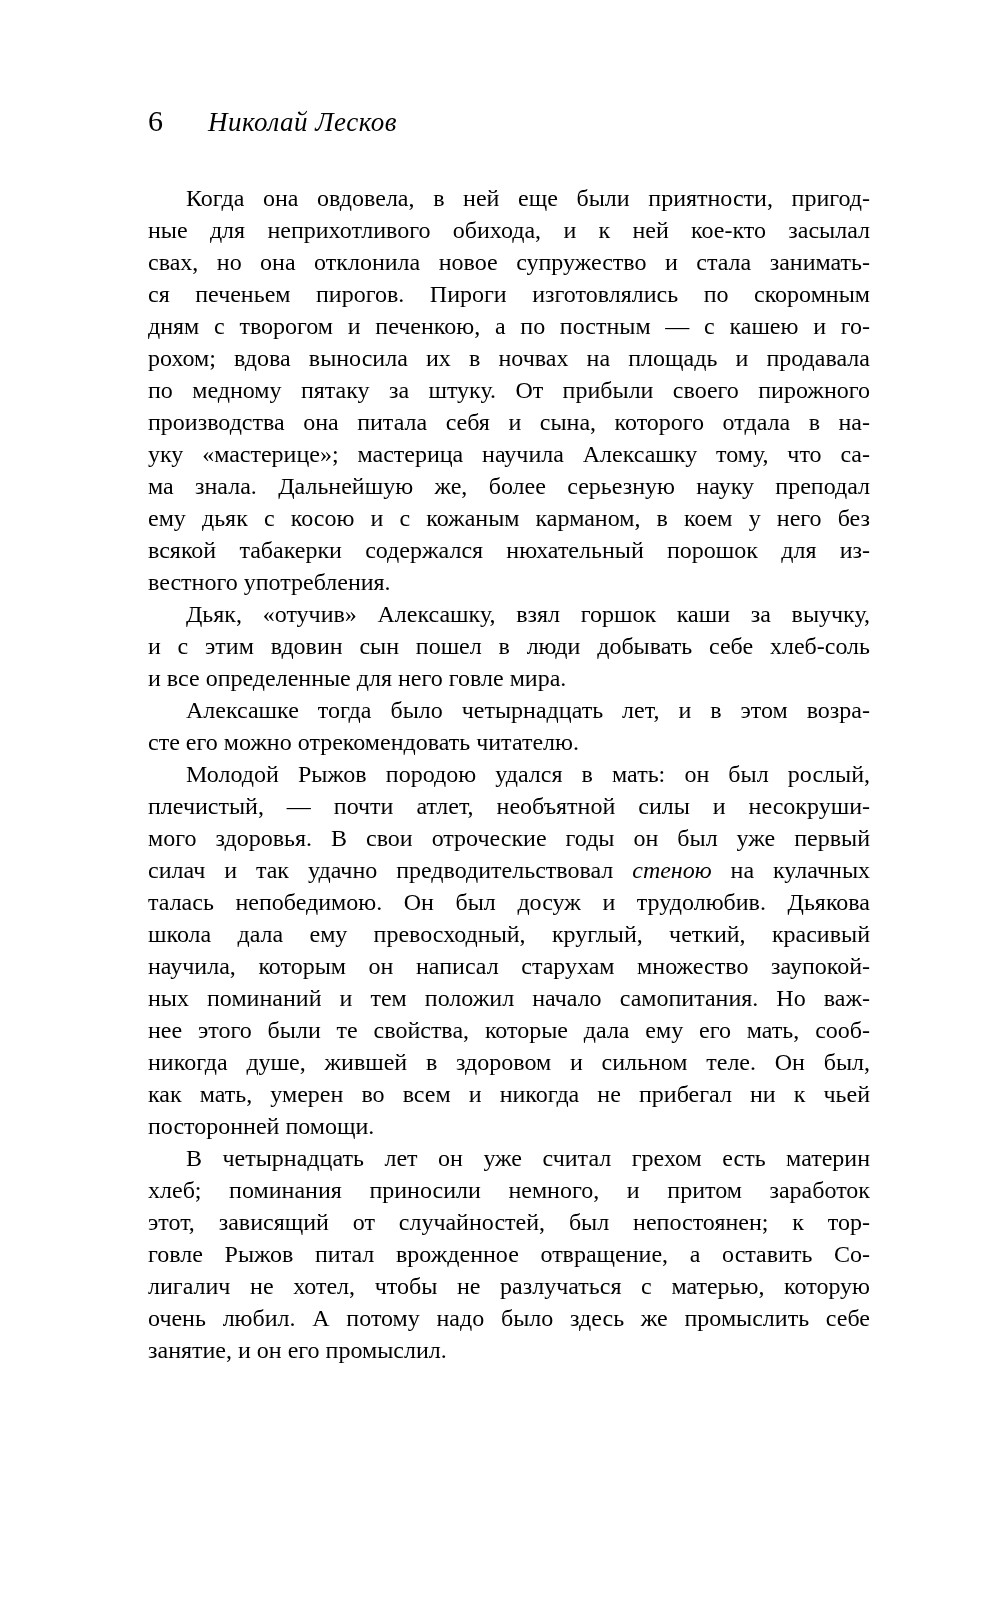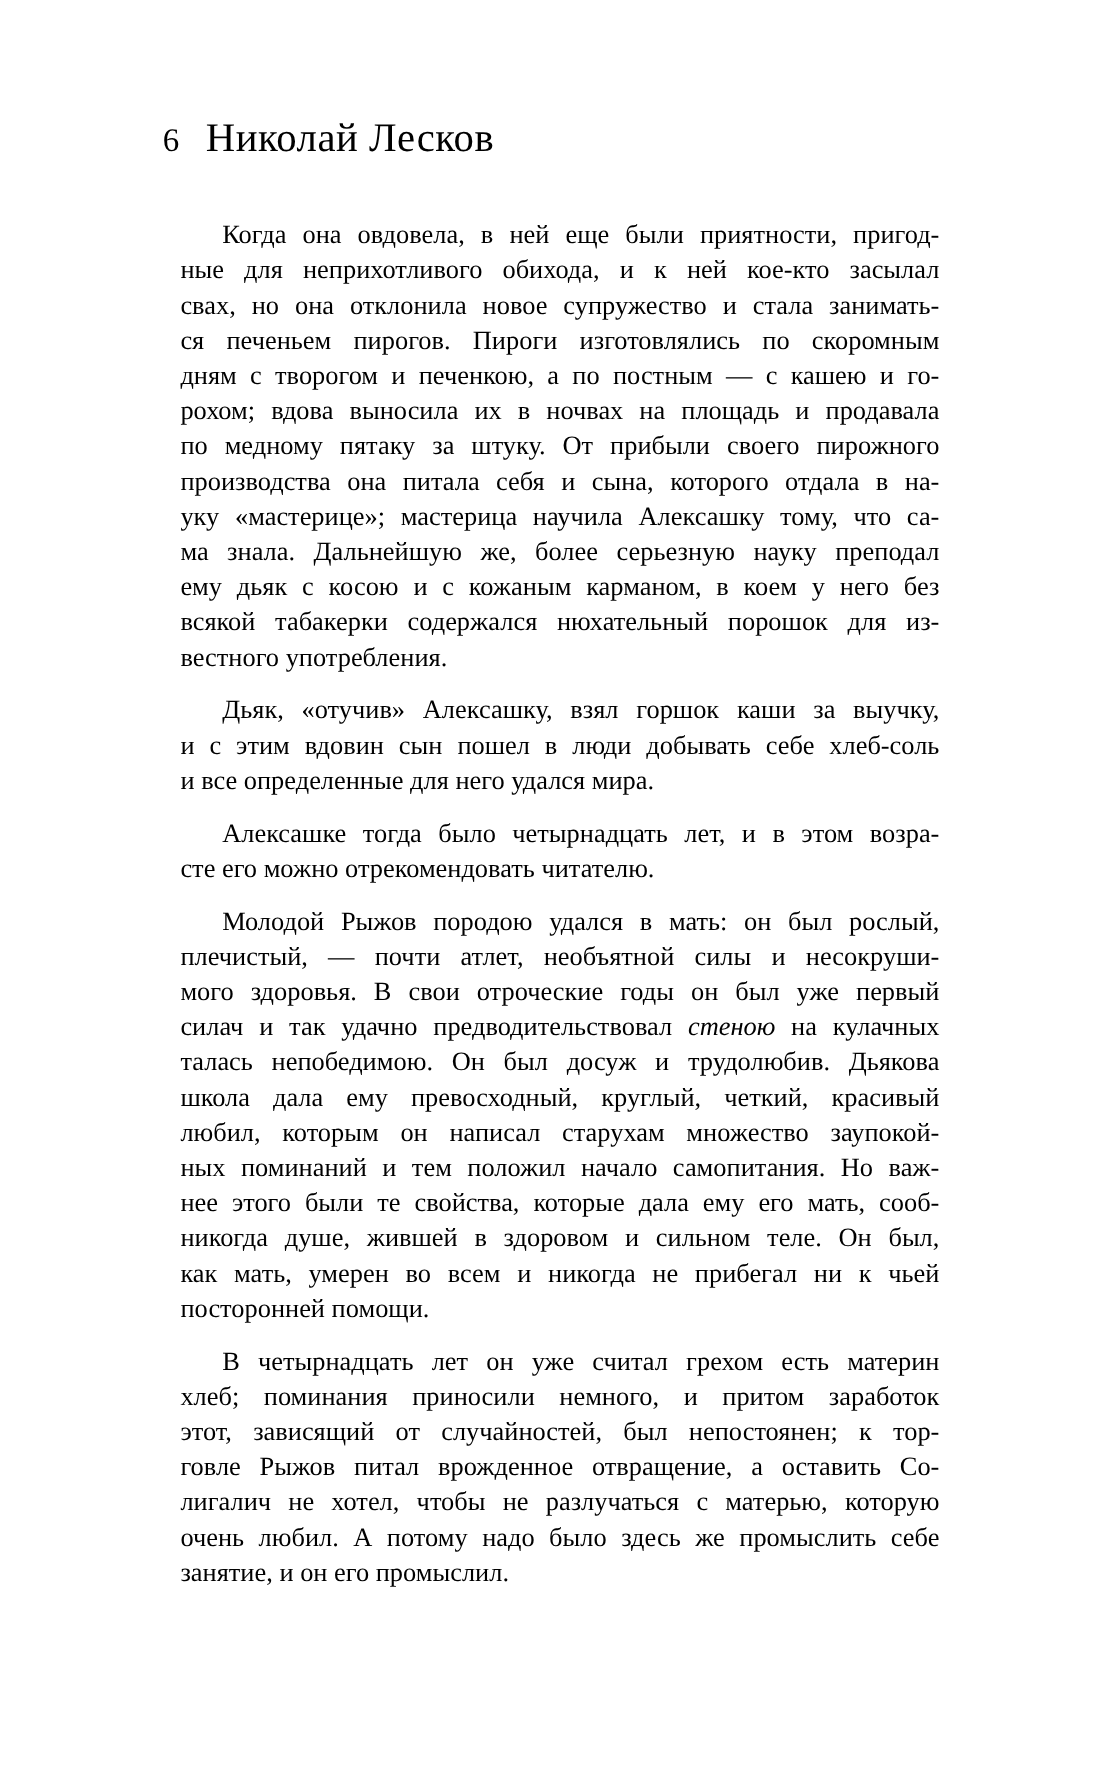--- a/index.html
+++ b/index.html
@@ -26,34 +26,35 @@
     top: 104px;
     width: 722px;
     display: flex;
     align-items: baseline;
   }
   .page-number {
     font-size: 30px;
     font-style: normal;
   }
   .author {
-    font-size: 37px;
-    margin-left: 24px;
+    font-style: italic;
+    font-size: 27px;
+    margin-left: 45px;
     letter-spacing: 0.5px;
   }
   .text-block {
     position: absolute;
     left: 148px;
     top: 182px;
     width: 722px;
     font-size: 24px;
     line-height: 32px;
   }
   .text-block p {
-    margin: 16px;
+    margin: 0;
     padding: 0;
   }
   .line {
     display: block;
     text-align: justify;
     text-align-last: justify;
     white-space: normal;
   }
   .line.first {
     text-indent: 38px;
@@ -84,34 +85,34 @@
         <span class="line">производства она питала себя и сына, которого отдала в на-</span>
         <span class="line">уку «мастерице»; мастерица научила Алексашку тому, что са-</span>
         <span class="line">ма знала. Дальнейшую же, более серьезную науку преподал</span>
         <span class="line">ему дьяк с косою и с кожаным карманом, в коем у него без</span>
         <span class="line">всякой табакерки содержался нюхательный порошок для из-</span>
         <span class="line last">вестного употребления.</span>
       </p>
       <p>
         <span class="line first">Дьяк, «отучив» Алексашку, взял горшок каши за выучку,</span>
         <span class="line">и с этим вдовин сын пошел в люди добывать себе хлеб-соль</span>
-        <span class="line last">и все определенные для него удался мира.</span>
+        <span class="line last">и все определенные для него говле мира.</span>
       </p>
       <p>
         <span class="line first">Алексашке тогда было четырнадцать лет, и в этом возра-</span>
         <span class="line last">сте его можно отрекомендовать читателю.</span>
       </p>
       <p>
         <span class="line first">Молодой Рыжов породою удался в мать: он был рослый,</span>
         <span class="line">плечистый, — почти атлет, необъятной силы и несокруши-</span>
         <span class="line">мого здоровья. В свои отроческие годы он был уже первый</span>
         <span class="line">силач и так удачно предводительствовал <i>стеною</i> на кулачных</span>
         <span class="line">талась непобедимою. Он был досуж и трудолюбив. Дьякова</span>
         <span class="line">школа дала ему превосходный, круглый, четкий, красивый</span>
-        <span class="line">любил, которым он написал старухам множество заупокой-</span>
+        <span class="line">научила, которым он написал старухам множество заупокой-</span>
         <span class="line">ных поминаний и тем положил начало самопитания. Но важ-</span>
         <span class="line">нее этого были те свойства, которые дала ему его мать, сооб-</span>
         <span class="line">никогда душе, жившей в здоровом и сильном теле. Он был,</span>
         <span class="line">как мать, умерен во всем и никогда не прибегал ни к чьей</span>
         <span class="line last">посторонней помощи.</span>
       </p>
       <p>
         <span class="line first">В четырнадцать лет он уже считал грехом есть материн</span>
         <span class="line">хлеб; поминания приносили немного, и притом заработок</span>
         <span class="line">этот, зависящий от случайностей, был непостоянен; к тор-</span>

